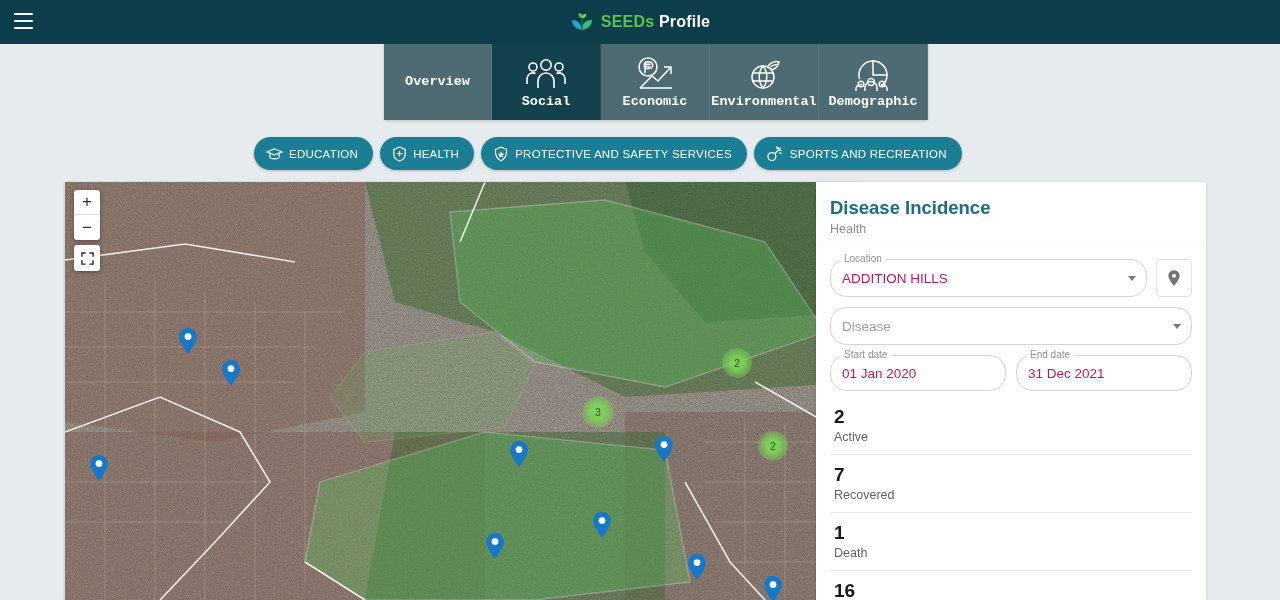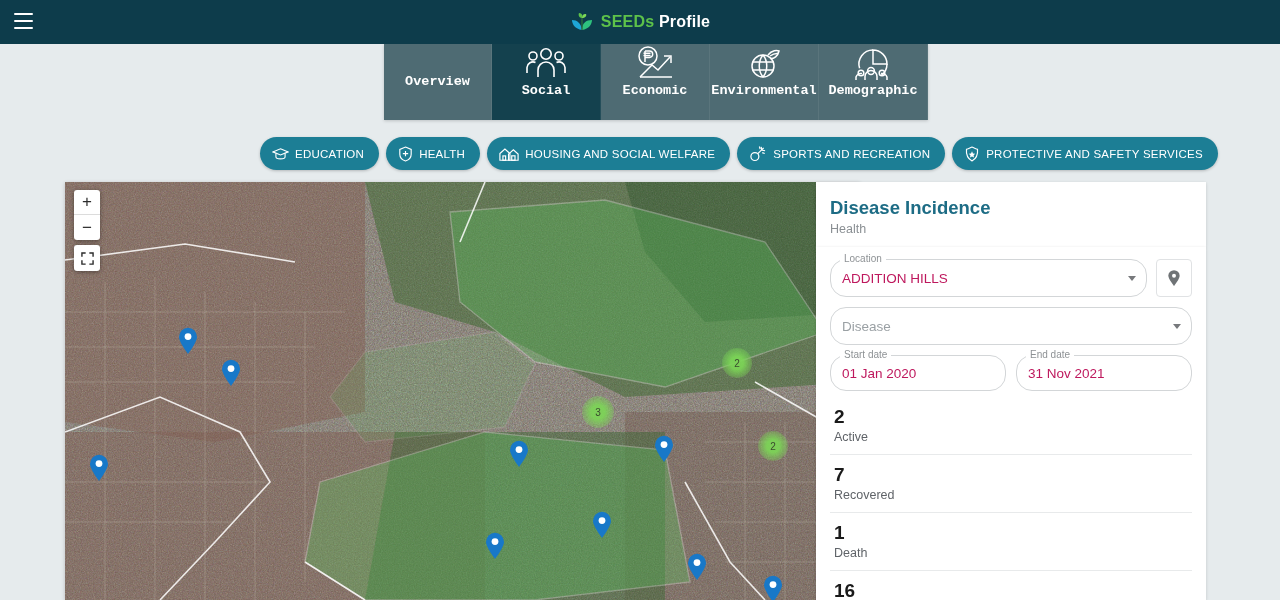--- a/index.html
+++ b/index.html
@@ -43,35 +43,35 @@
   
   .tabs {
     position: absolute; left: 384px; top: 0;
     height: 76px; display: flex;
     box-shadow: 0 1px 3px rgba(0,0,0,.18);
   }
   .tab {
     position: relative;
     background: #4e6b73;
     color: #ffffff;
-    display: flex; flex-direction: column; align-items: center; justify-content: flex-start;
+    display: flex; flex-direction: column; align-items: center; justify-content: center;
     padding-bottom: 0;
     cursor: pointer;
     border-right: 1px solid rgba(255,255,255,.07);
   }
   .tab.overview { width: 108px; justify-content: center; padding-bottom: 0; }
   .tab.wide { width: 109px; }
   .tab.active { background: #14414e; }
   .tab-icon { height: 40px; display: flex; align-items: flex-end; justify-content: center; }
   .tab-icon svg { display: block; }
   .tab-label { font-size: 13.5px; font-weight: bold; line-height: 1.1; white-space: nowrap; font-family: Liberation Mono, monospace; }
 
   
   .chips {
-    position: absolute; left: 260px; top: 92px;
+    position: absolute; left: 254px; top: 92px;
     width: 788px; height: 35px;
     display: flex; align-items: center; gap: 7px;
   }
   .chip {
     height: 33px;
     background: #1c7e95;
     border-radius: 18px;
     display: flex; align-items: center; gap: 6px;
     padding: 0 15px 0 12px;
     color: #ffffff;
@@ -287,47 +287,38 @@
     </div>
 
     <div class="chip">
       <svg width="15" height="16" viewBox="0 0 16 18" fill="none" stroke="#ffffff" stroke-width="1.3">
         <path d="M8 1.2 L14.4 3.8 v5.4 c0 4-3 6.5-6.4 7.6 C4.6 15.7 1.6 13.2 1.6 9.2 V3.8 Z"></path>
         <path d="M8 5.6 v6 M5 8.6 h6"></path>
       </svg>
       <span>HEALTH</span>
     </div>
 
+
     <div class="chip">
-      <svg width="20" height="16" viewBox="0 0 22 17" fill="none" stroke="#ffffff" stroke-width="1.3">
-        <path d="M1 8 L6.5 3 L12 8 v7.4 H1 Z"></path>
-          <path d="M10.5 8.6 L15.8 4 L21 8.6 v6.8 H10.5 Z"></path>
-        <rect x="14" y="10.5" width="3.6" height="4.9"></rect>
-        <rect x="4.3" y="10.6" width="3" height="4.8"></rect>
-      </svg>
-      <span>HOUSING AND SOCIAL WELFARE</span>
+      <svg width="16" height="16" viewBox="0 0 17 18" fill="none" stroke="#ffffff" stroke-width="1.3">
+        <path d="M8.5 1.2 C6 2 4 3.4 2.3 3.6 c-.5 5 .4 10 6.2 13.2 C14.3 13.6 15.2 8.6 14.7 3.6 13 3.4 11 2 8.5 1.2 Z"></path>
+        <path d="M8.5 6 l1.1 2.3 2.5.35 -1.8 1.8 .43 2.5 -2.23-1.2 -2.23 1.2 .43-2.5 -1.8-1.8 2.5-.35 Z" fill="#ffffff" stroke="none"></path>
+      </svg>
+      <span>PROTECTIVE AND SAFETY SERVICES</span>
     </div>
 
     <div class="chip">
       <svg width="18" height="17" viewBox="0 0 19 18" fill="none" stroke="#ffffff" stroke-width="1.3">
         <circle cx="6.2" cy="12.2" r="4.2"></circle>
         <path d="M9.3 9.2 L15.5 3"></path>
           <path d="M12.8 2 L13.6 5.3 L17 6.1"></path>
         <path d="M11 1.6 L11.8 4.4"></path>
           <path d="M16.6 9 L14 8.1"></path>
       </svg>
       <span>SPORTS AND RECREATION</span>
-    </div>
-
-    <div class="chip">
-      <svg width="16" height="16" viewBox="0 0 17 18" fill="none" stroke="#ffffff" stroke-width="1.3">
-        <path d="M8.5 1.2 C6 2 4 3.4 2.3 3.6 c-.5 5 .4 10 6.2 13.2 C14.3 13.6 15.2 8.6 14.7 3.6 13 3.4 11 2 8.5 1.2 Z"></path>
-        <path d="M8.5 6 l1.1 2.3 2.5.35 -1.8 1.8 .43 2.5 -2.23-1.2 -2.23 1.2 .43-2.5 -1.8-1.8 2.5-.35 Z" fill="#ffffff" stroke="none"></path>
-      </svg>
-      <span>PROTECTIVE AND SAFETY SERVICES</span>
     </div>
   </div>
 
   <div class="map-card">
     <svg class="map-img" width="795" height="418" viewBox="0 0 795 418" preserveAspectRatio="none">
       <defs>
         <filter id="grain">
             <feTurbulence type="fractalNoise" baseFrequency="0.85" numOctaves="4" seed="7"></feTurbulence>
           <feColorMatrix type="saturate" values="0.55"></feColorMatrix>
           <feComponentTransfer>
@@ -476,21 +467,21 @@
         </div>
       </div>
 
       <div class="dates">
         <div class="outlined">
           <span class="flabel">Start date</span>
           <span class="fvalue">01 Jan 2020</span>
         </div>
         <div class="outlined">
           <span class="flabel">End date</span>
-          <span class="fvalue">31 Nov 2021</span>
+          <span class="fvalue">31 Dec 2021</span>
         </div>
       </div>
 
       <div class="stat">
         <div class="stat-num">2</div>
         <div class="stat-label">Active</div>
       </div>
       <div class="stat">
         <div class="stat-num">7</div>
         <div class="stat-label">Recovered</div>

